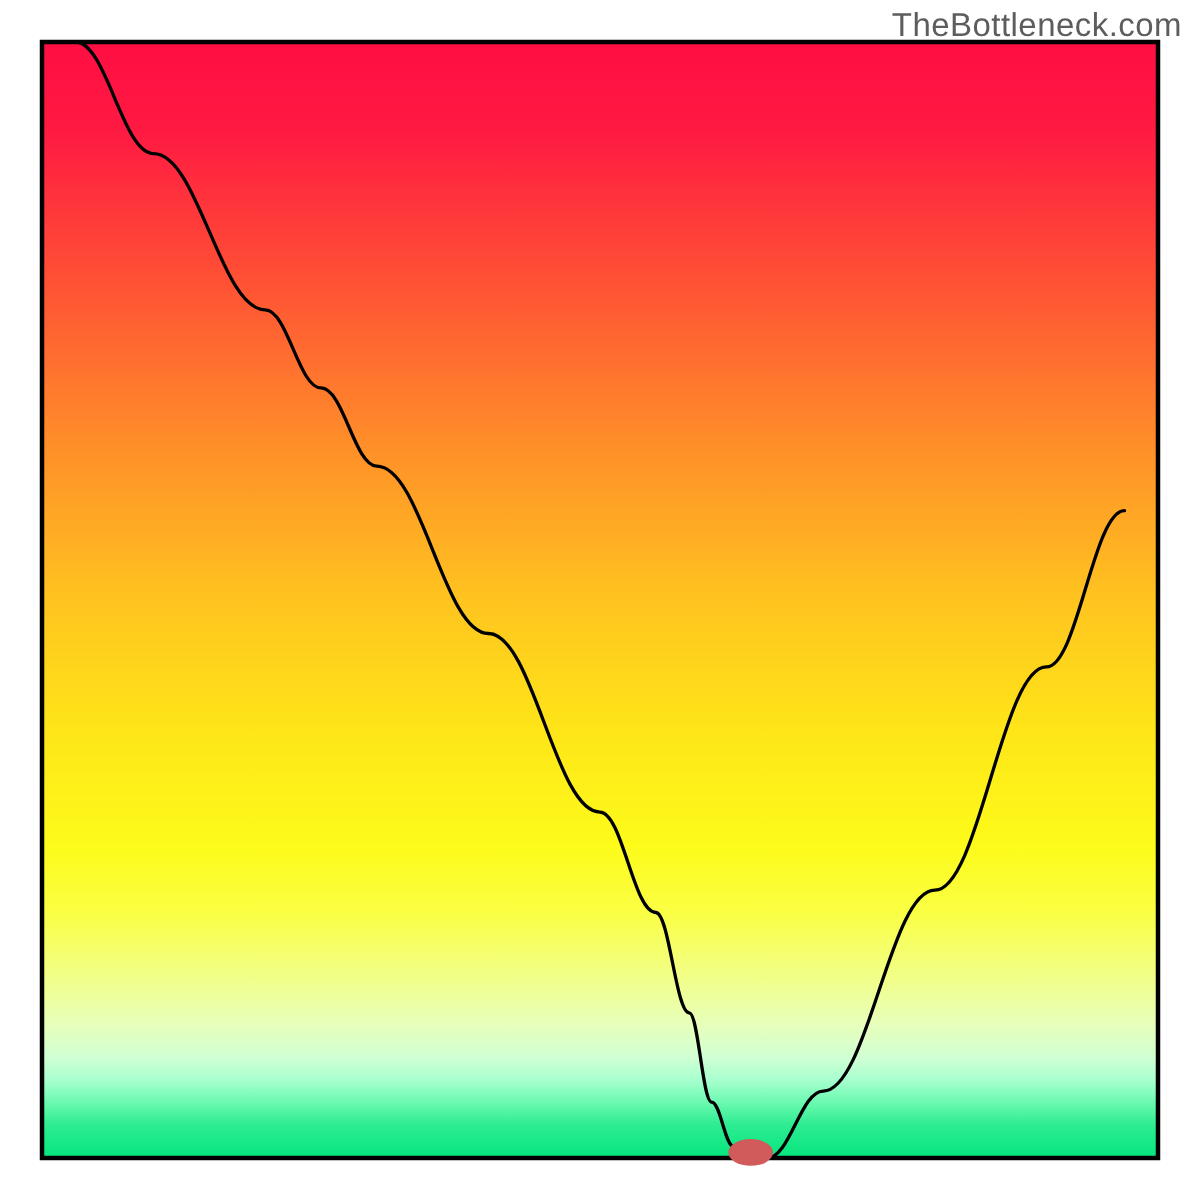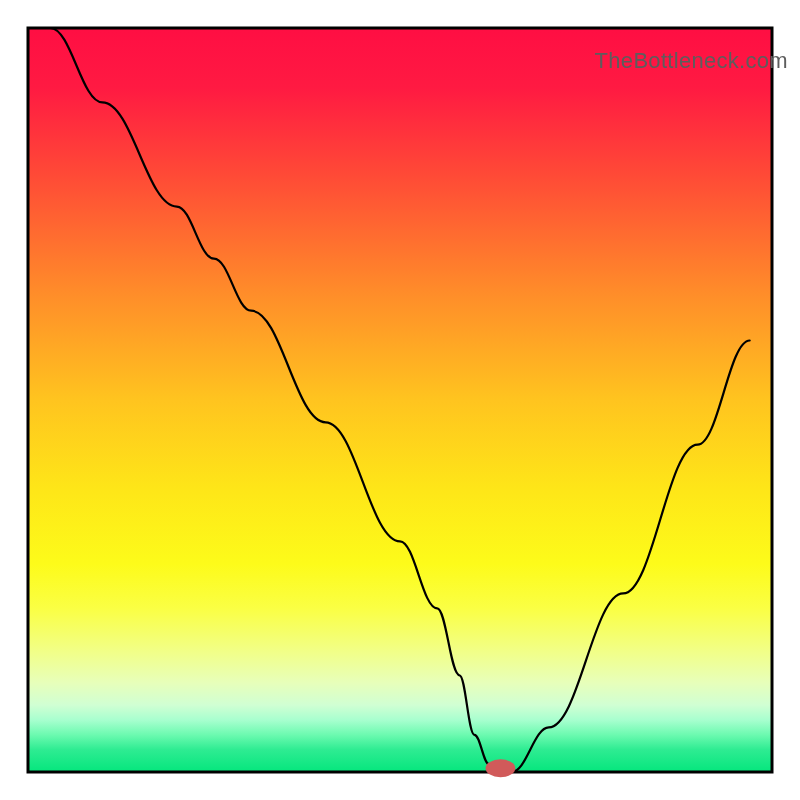--- a/index.html
+++ b/index.html
@@ -17,21 +17,20 @@
   }
   .watermark {
     position: absolute;
     top: 4px;
     right: 12px;
     font-size: 22px;
     font-weight: 500;
     color: #5d5d5d;
     letter-spacing: 0.3px;
     z-index: 10;
-    margin-top: 44px;
   }
   svg {
     display: block;
   }
 </style>
 </head>
 <body>
 
 <div class="chart-container">
   <div class="watermark">TheBottleneck.com</div>

